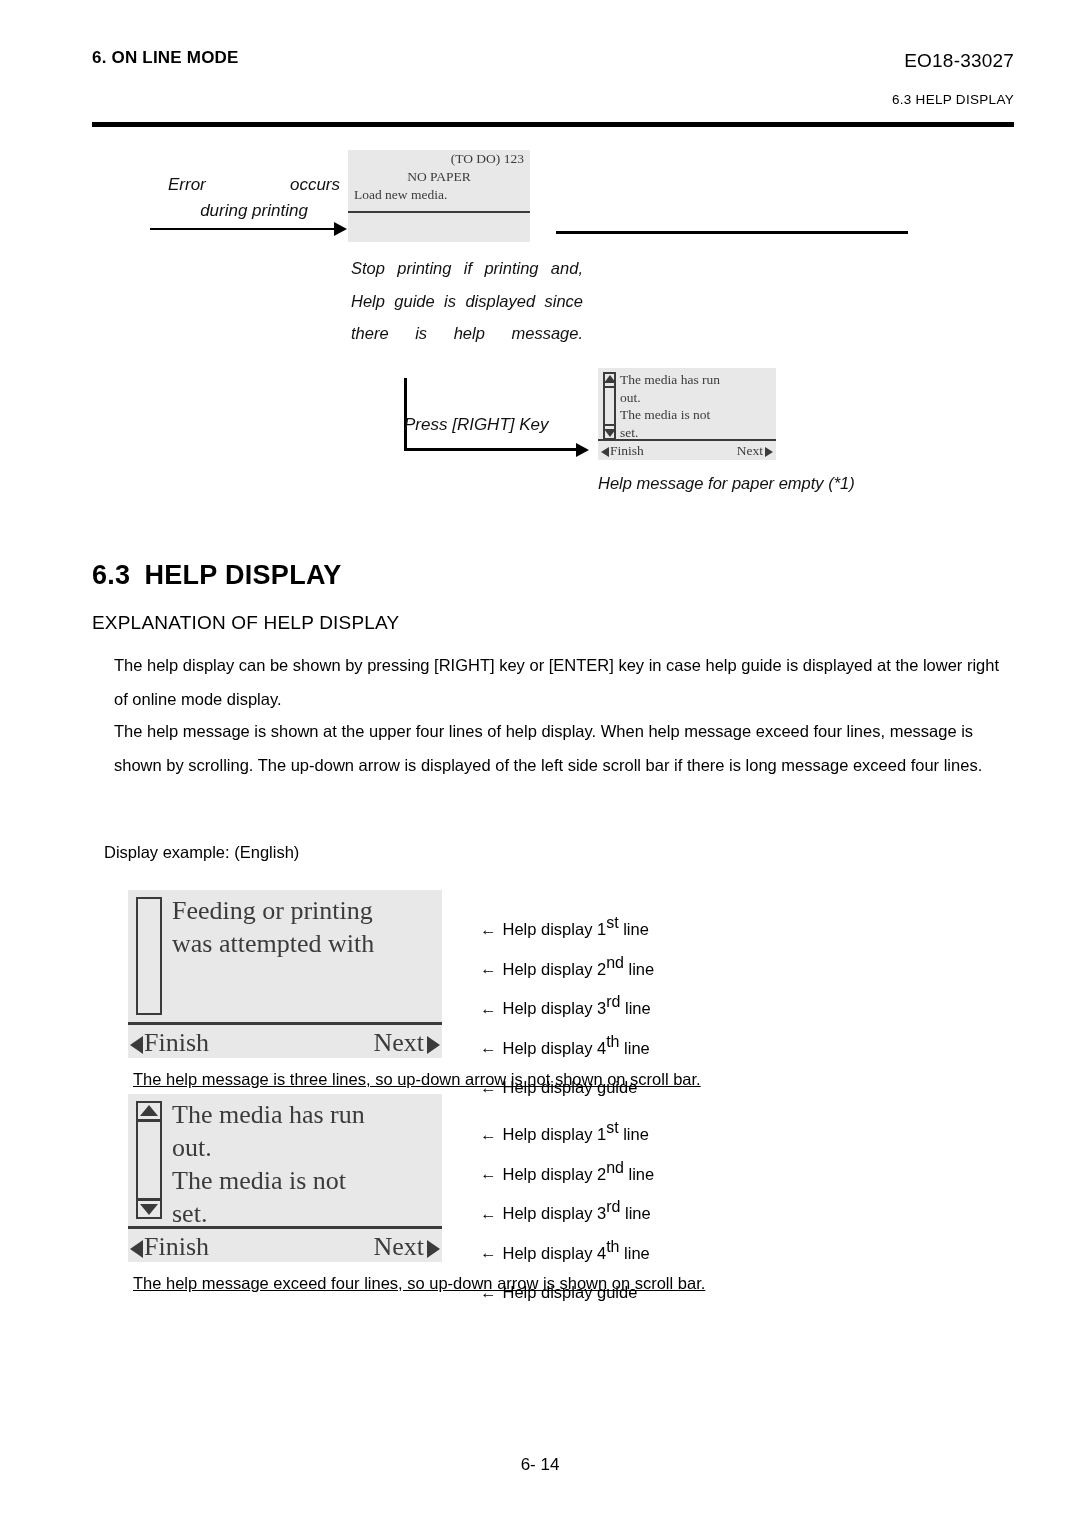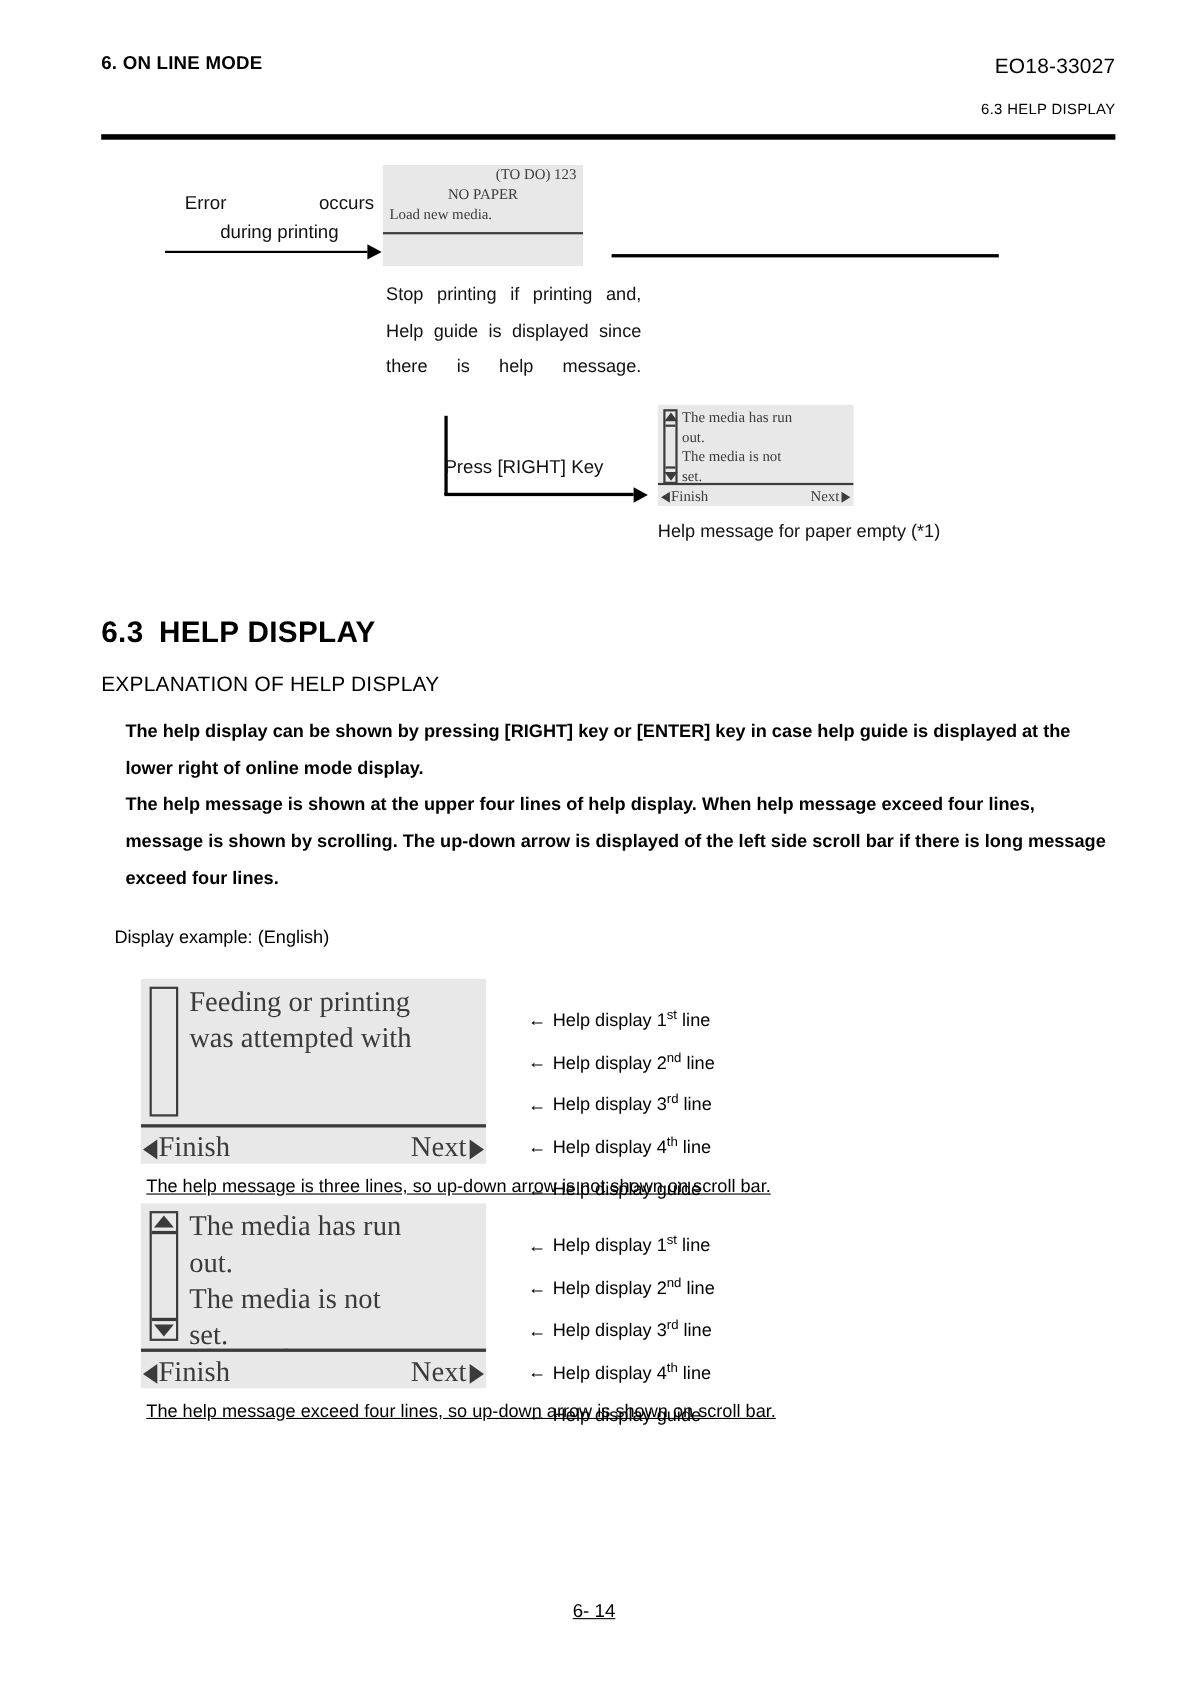--- a/index.html
+++ b/index.html
@@ -56,20 +56,21 @@
   }
 
   
   .flow { position: absolute; left: 0; top: 0; width: 1080px; height: 510px; }
 
   .flow-label {
     position: absolute;
     font-size: 17px;
     line-height: 26px;
     color: #111;
+    font-style: italic;
   }
 
   .lbl-error {
     left: 168px;
     top: 172px;
     width: 172px;
     text-align: justify;
     text-align-last: justify;
   }
   .lbl-error .l2 {
@@ -240,21 +241,20 @@
     letter-spacing: .2px;
   }
 
   .para {
     position: absolute;
     left: 114px;
     width: 900px;
     font-size: 16.5px;
     line-height: 34px;
     text-align: left;
-    font-weight: bold;
   }
   .para-1 { top: 648px; }
   .para-2 { top: 714px; }
   .lbl-example {
     position: absolute;
     left: 92px;
     top: 843px;
     font-size: 16.5px;
     margin-left: 12px;
   }
@@ -262,40 +262,39 @@
   
   .annots {
     position: absolute;
     font-size: 16.5px;
     line-height: 33px;
   }
   .annots-1 { left: 480px; top: 906px; }
   .annots-2 { left: 480px; top: 1111px; }
   .annots .row { white-space: nowrap; }
   .annots .arrow { margin-right: 6px; }
-  .annots sup { font-size: 12px; vertical-align: super; }
+  .annots sup { font-size: 16px; vertical-align: super; }
 
   .cap {
     position: absolute;
     left: 133px;
     font-size: 16.5px;
     text-decoration: underline;
   }
   .cap-1 { top: 1070px; }
   .cap-2 { top: 1274px; }
 
   
   .footer-page {
     position: absolute;
     left: 0;
     top: 1455px;
     width: 1080px;
     text-align: center;
     font-size: 17px;
-    text-decoration: underline;
   }
 </style>
 </head>
 <body>
 
 <div class="page-header">
   <div class="hdr-chapter">6. ON LINE MODE</div>
   <div class="hdr-docnum">EO18-33027</div>
   <div class="hdr-section">6.3 HELP DISPLAY</div>
 </div>

